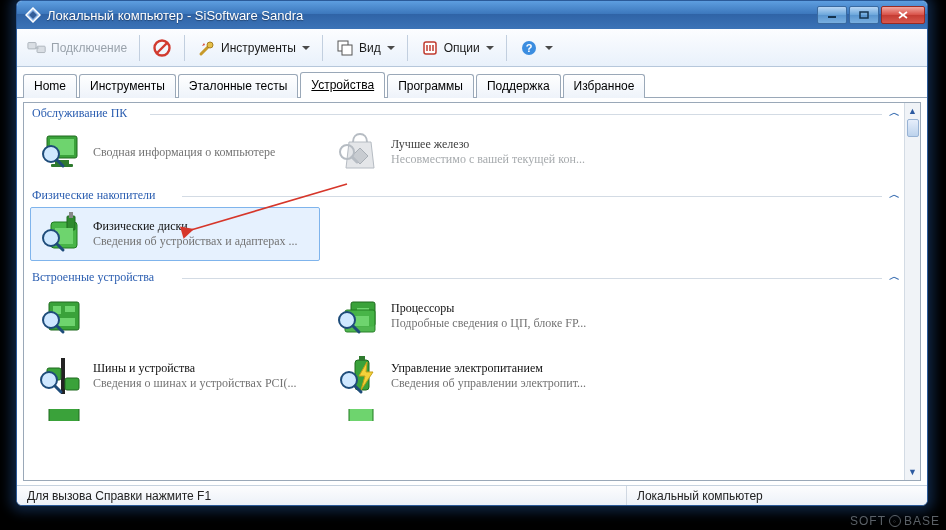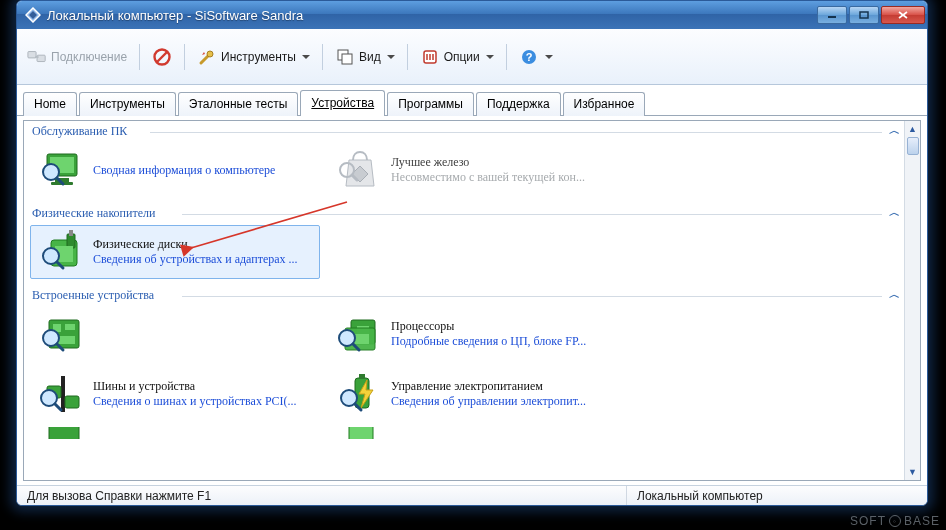--- a/index.html
+++ b/index.html
@@ -49,21 +49,21 @@
   }
   .winbtn.close {
     width: 44px;
     background: linear-gradient(#f2a7a0,#d9534a 48%,#c43c33 52%,#d9574d);
     color: #fff;
     border-color:#9a2a22;
   }
   .winbtn svg { display:block;}
   
   .toolbar {
-    height: 56px;
+    height: 38px;
     background: linear-gradient(#fcfdff,#e9f1fb);
     border-bottom: 1px solid #b6c7db;
     display: flex;
     align-items: center;
     padding: 0 4px;
     gap: 4px;
   }
   .tbtn {
     display: flex; align-items: center;
     height: 30px;
@@ -174,21 +174,21 @@
     border: 1px solid transparent;
     border-radius: 2px;
   }
   .item.selected {
     background: #e6f1fe;
     border: 1px solid #7fb4ec;
   }
   .item .ico { width: 50px; height: 44px; flex:0 0 50px; position:relative;}
   .item .txts { overflow:hidden;}
   .item .title { color: #111; font-size: 12px; white-space: nowrap; overflow:hidden; text-overflow:ellipsis;}
-  .item .desc { color: #1d4ed8; font-size: 12px; white-space: nowrap; overflow:hidden; text-overflow:ellipsis;}
+  .item .desc { color: #737373; font-size: 12px; white-space: nowrap; overflow:hidden; text-overflow:ellipsis;}
   .item.dim .title { color:#404040;}
   .item.dim .desc { color:#a6aaad;}
   
   .statusbar {
     height: 20px;
     background: linear-gradient(#fdfdfe,#ecf1f8);
     border-top: 1px solid #c6d2df;
     display: flex;
     align-items: center;
     font-size: 12px;

